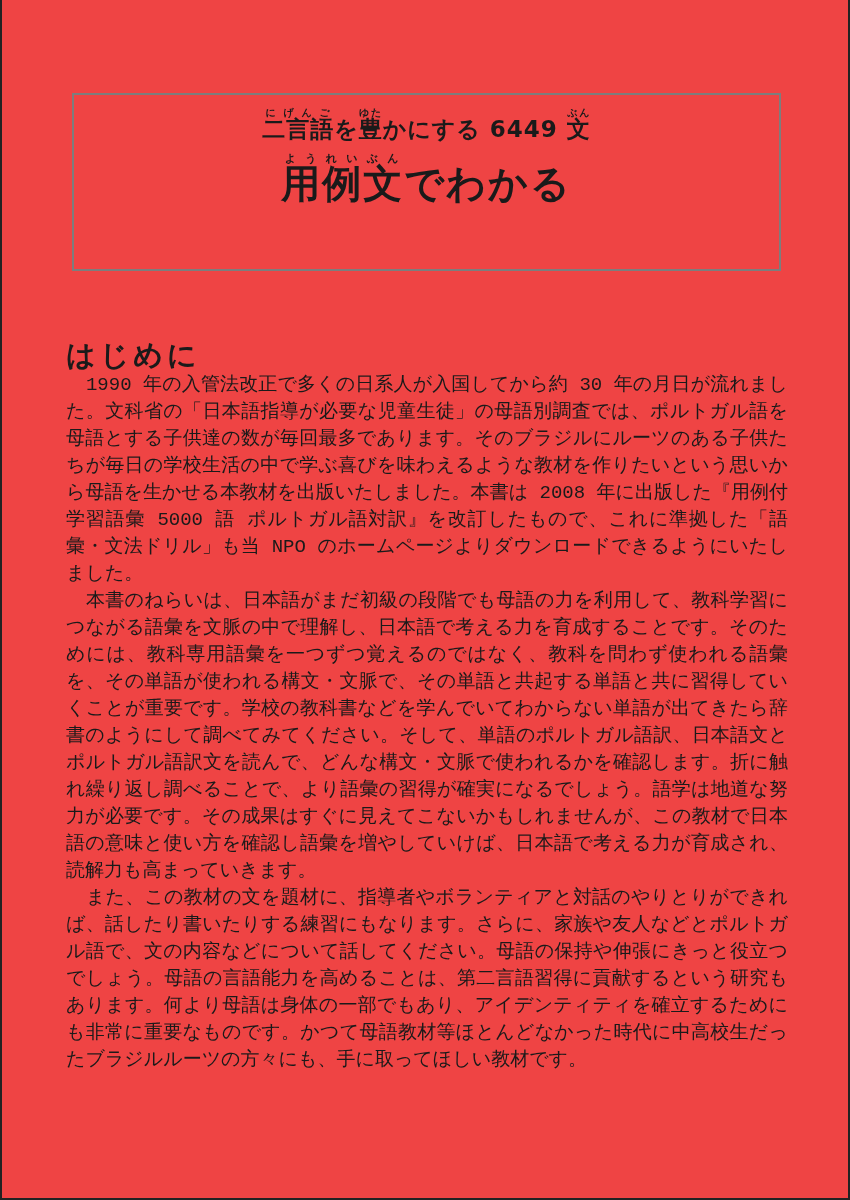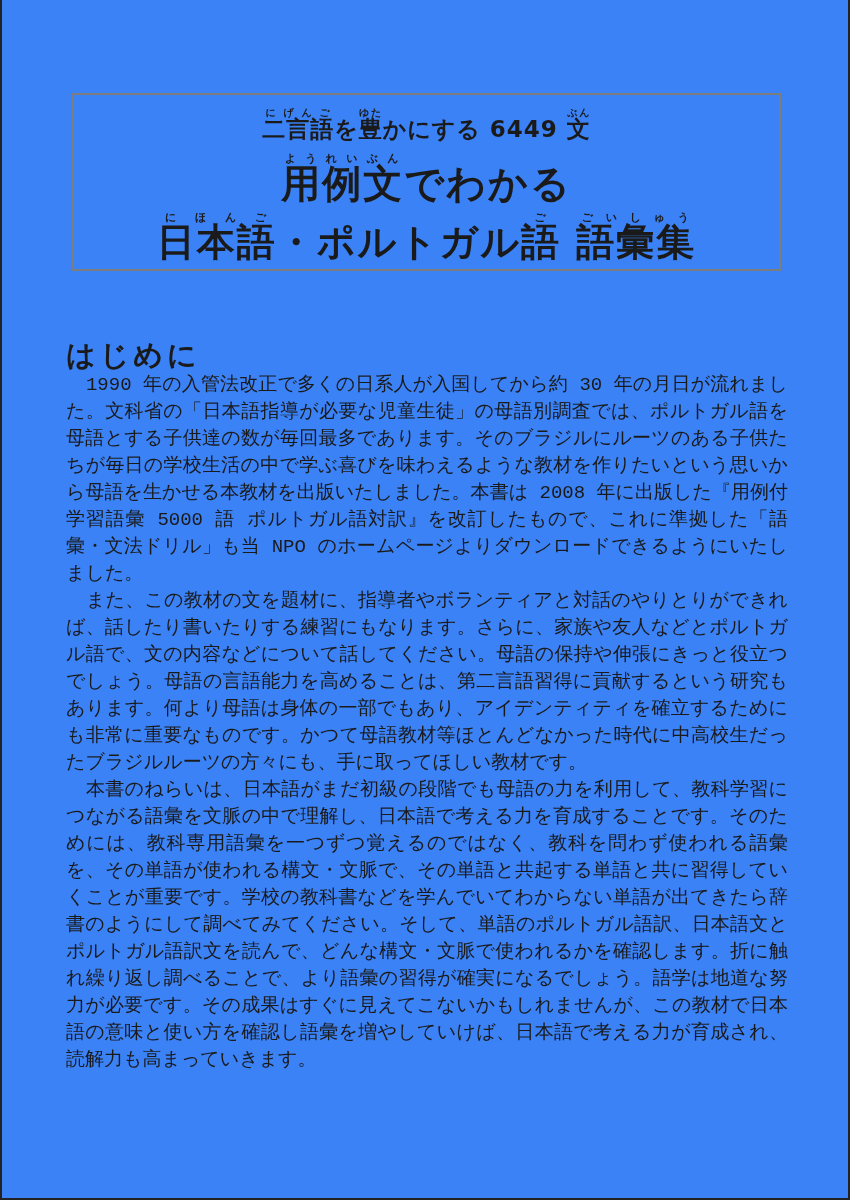--- a/index.html
+++ b/index.html
@@ -4,21 +4,21 @@
 <style>
   :root{
     --text:#1a1a1a;
     --box_border:#7d7d7d;
     --page_edge:#222222;
   }
   html,body{margin:0;padding:0;background:#fff;}
   .page{
     position:relative;
     width:850px;height:1200px;
-    background:#3b82f6;
+    background:#ef4444;
     color:var(--text);
     font-family:"DejaVu Sans",sans-serif;
     box-sizing:border-box;
     border-left:2px solid var(--page_edge);
     border-right:2px solid var(--page_edge);
     border-bottom:2px solid var(--page_edge);
     overflow:hidden;
   }
   .title-box{
     position:absolute;left:70px;top:93px;
@@ -66,24 +66,23 @@
   }
 </style>
 </head>
 <body>
 
 <div class="page">
 
   <div class="title-box">
     <div class="tagline"><ruby>二言語<rt>にげんご</rt></ruby>を<ruby>豊<rt>ゆた</rt></ruby>かにする 6449 <ruby>文<rt>ぶん</rt></ruby></div>
     <div class="title-main title-line1"><ruby>用例文<rt>ようれいぶん</rt></ruby>でわかる</div>
-    <div class="title-main title-line2"><ruby>日本語<rt>にほんご</rt></ruby>・ポルトガル<ruby>語<rt>ご</rt></ruby> <ruby>語彙集<rt>ごいしゅう</rt></ruby></div>
   </div>
 
   <h1 class="section-heading">はじめに</h1>
 
   <div class="body-text">
       <p>1990 年の入管法改正で多くの日系人が入国してから約 30 年の月日が流れました。文科省の「日本語指導が必要な児童生徒」の母語別調査では、ポルトガル語を母語とする子供達の数が毎回最多であります。そのブラジルにルーツのある子供たちが毎日の学校生活の中で学ぶ喜びを味わえるような教材を作りたいという思いから母語を生かせる本教材を出版いたしました。本書は 2008 年に出版した『用例付学習語彙 5000 語 ポルトガル語対訳』を改訂したもので、これに準拠した「語彙・文法ドリル」も当 NPO のホームページよりダウンロードできるようにいたしました。</p>
+      <p>本書のねらいは、日本語がまだ初級の段階でも母語の力を利用して、教科学習につながる語彙を文脈の中で理解し、日本語で考える力を育成することです。そのためには、教科専用語彙を一つずつ覚えるのではなく、教科を問わず使われる語彙を、その単語が使われる構文・文脈で、その単語と共起する単語と共に習得していくことが重要です。学校の教科書などを学んでいてわからない単語が出てきたら辞書のようにして調べてみてください。そして、単語のポルトガル語訳、日本語文とポルトガル語訳文を読んで、どんな構文・文脈で使われるかを確認します。折に触れ繰り返し調べることで、より語彙の習得が確実になるでしょう。語学は地道な努力が必要です。その成果はすぐに見えてこないかもしれませんが、この教材で日本語の意味と使い方を確認し語彙を増やしていけば、日本語で考える力が育成され、読解力も高まっていきます。</p>
       <p>また、この教材の文を題材に、指導者やボランティアと対話のやりとりができれば、話したり書いたりする練習にもなります。さらに、家族や友人などとポルトガル語で、文の内容などについて話してください。母語の保持や伸張にきっと役立つでしょう。母語の言語能力を高めることは、第二言語習得に貢献するという研究もあります。何より母語は身体の一部でもあり、アイデンティティを確立するためにも非常に重要なものです。かつて母語教材等ほとんどなかった時代に中高校生だったブラジルルーツの方々にも、手に取ってほしい教材です。</p>
-      <p>本書のねらいは、日本語がまだ初級の段階でも母語の力を利用して、教科学習につながる語彙を文脈の中で理解し、日本語で考える力を育成することです。そのためには、教科専用語彙を一つずつ覚えるのではなく、教科を問わず使われる語彙を、その単語が使われる構文・文脈で、その単語と共起する単語と共に習得していくことが重要です。学校の教科書などを学んでいてわからない単語が出てきたら辞書のようにして調べてみてください。そして、単語のポルトガル語訳、日本語文とポルトガル語訳文を読んで、どんな構文・文脈で使われるかを確認します。折に触れ繰り返し調べることで、より語彙の習得が確実になるでしょう。語学は地道な努力が必要です。その成果はすぐに見えてこないかもしれませんが、この教材で日本語の意味と使い方を確認し語彙を増やしていけば、日本語で考える力が育成され、読解力も高まっていきます。</p>
     </div>
 
 </div>
 
 </body></html>

